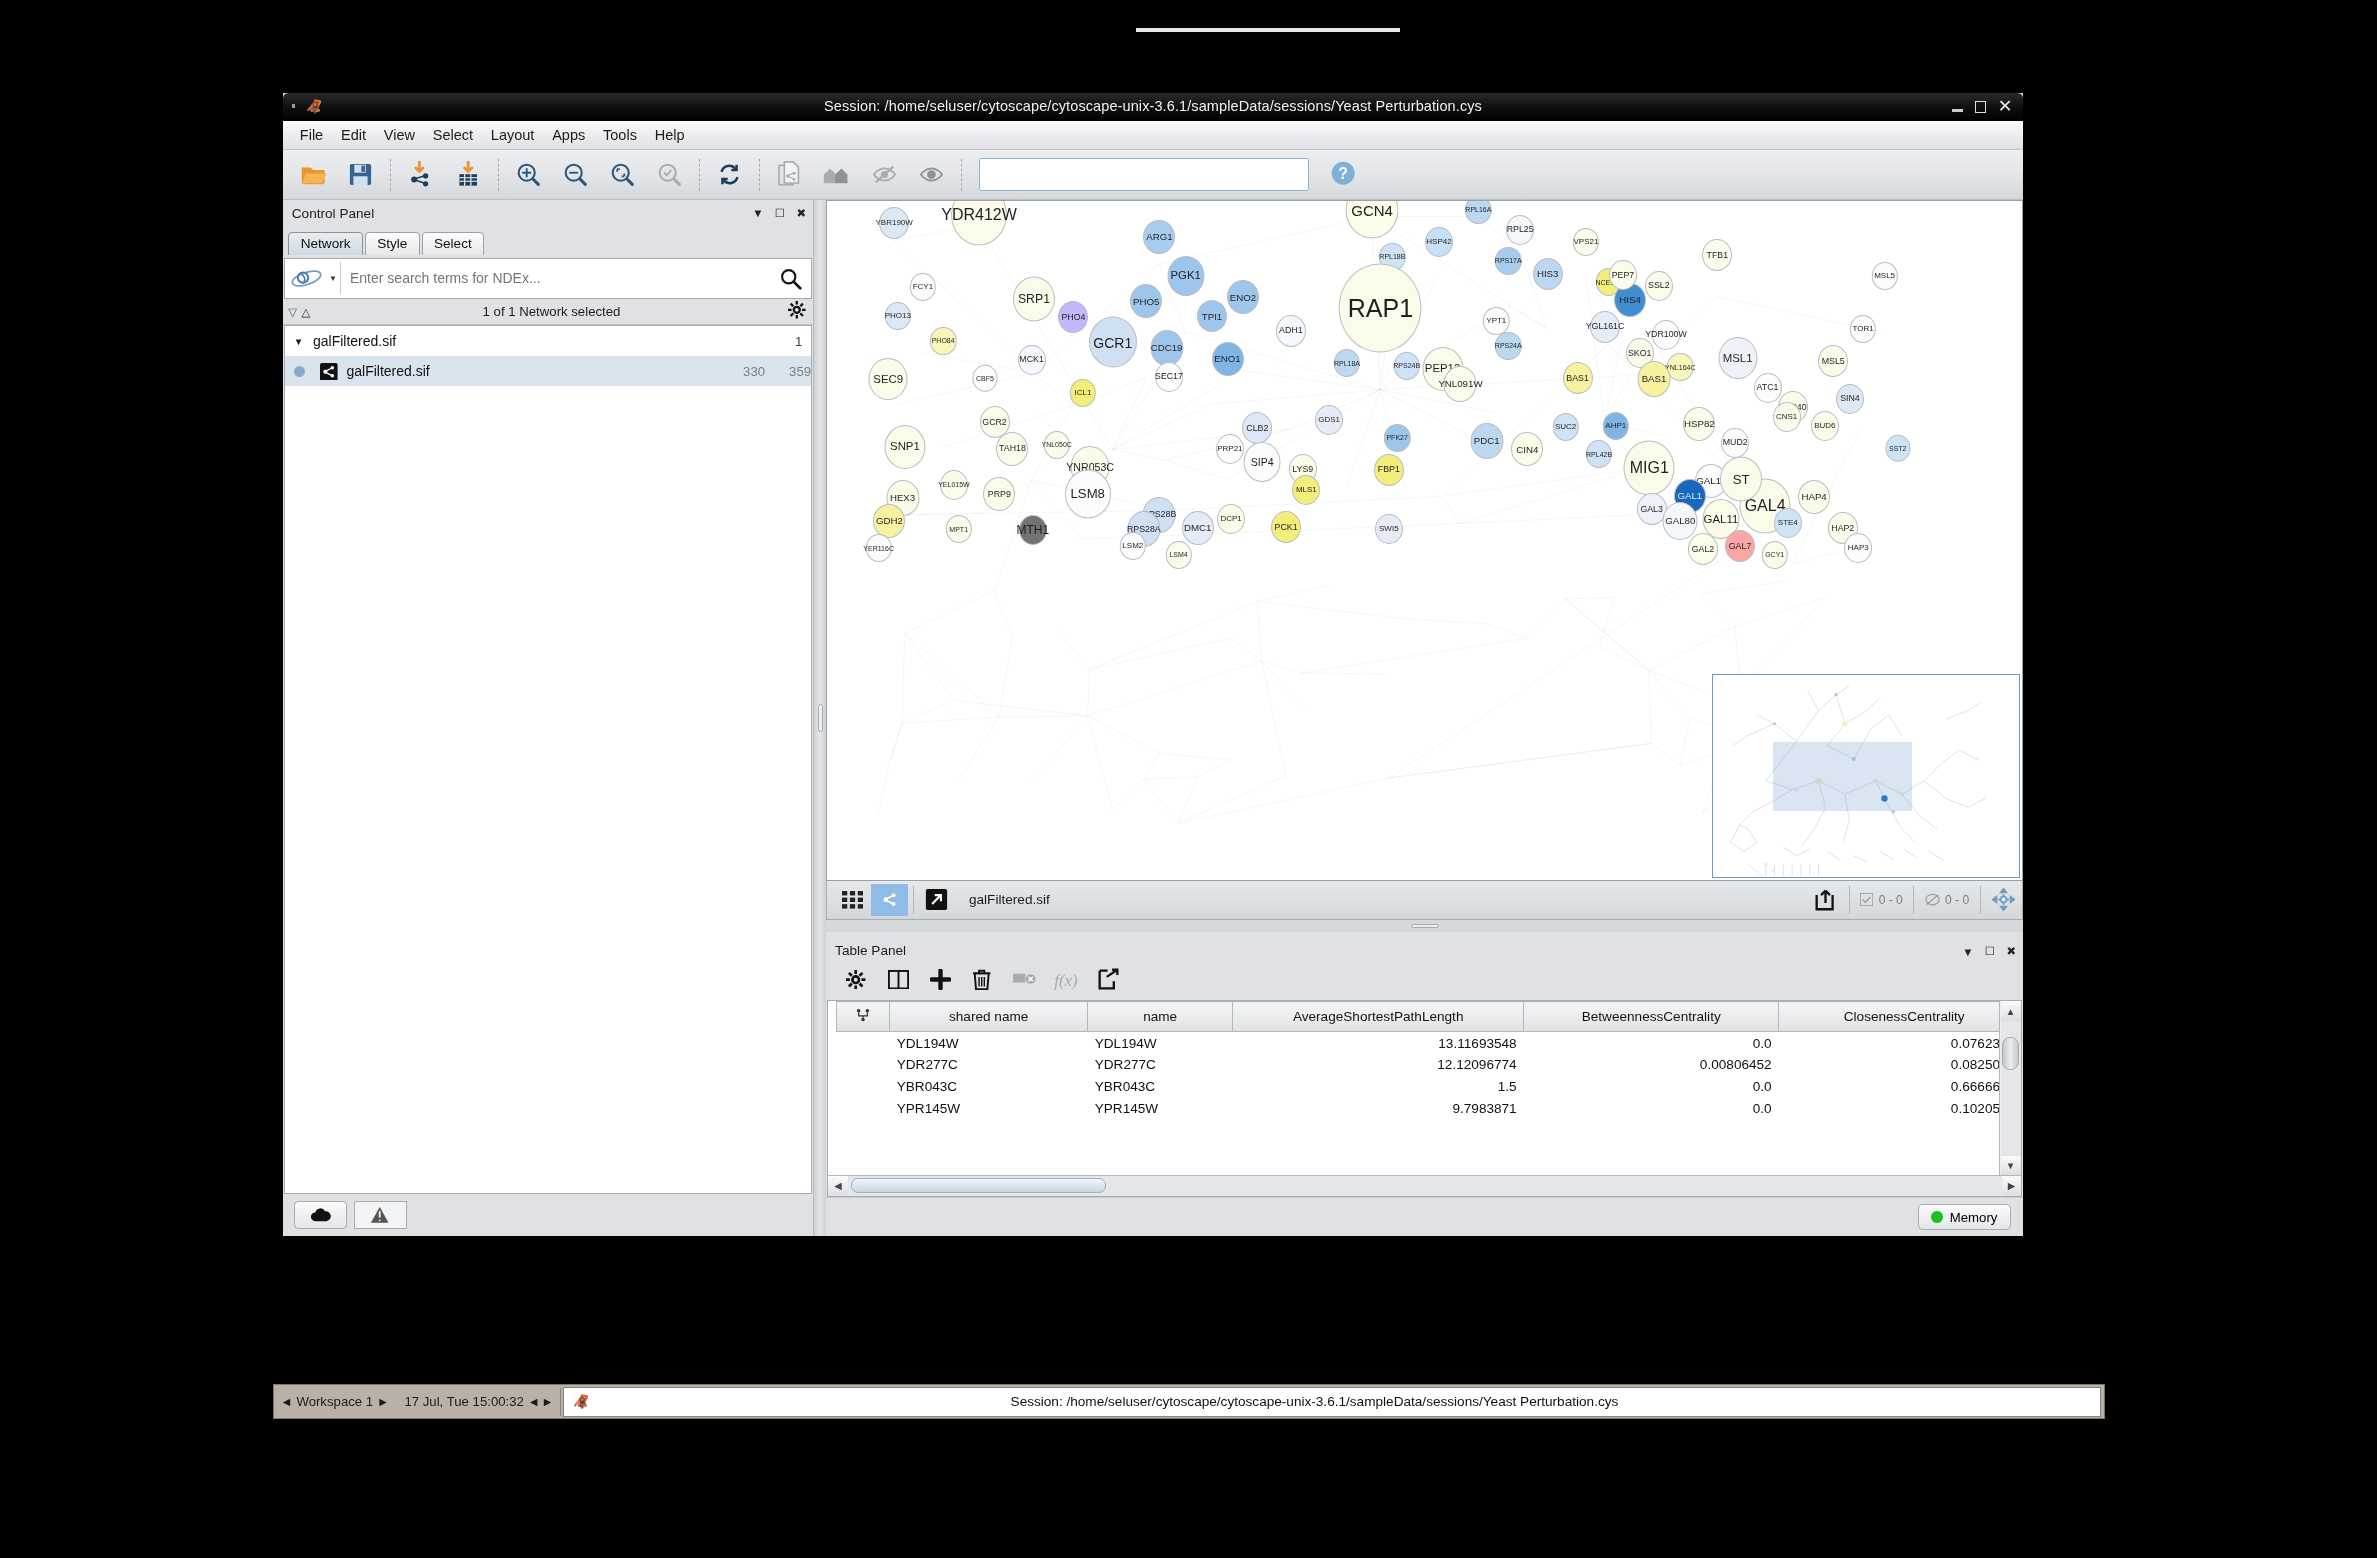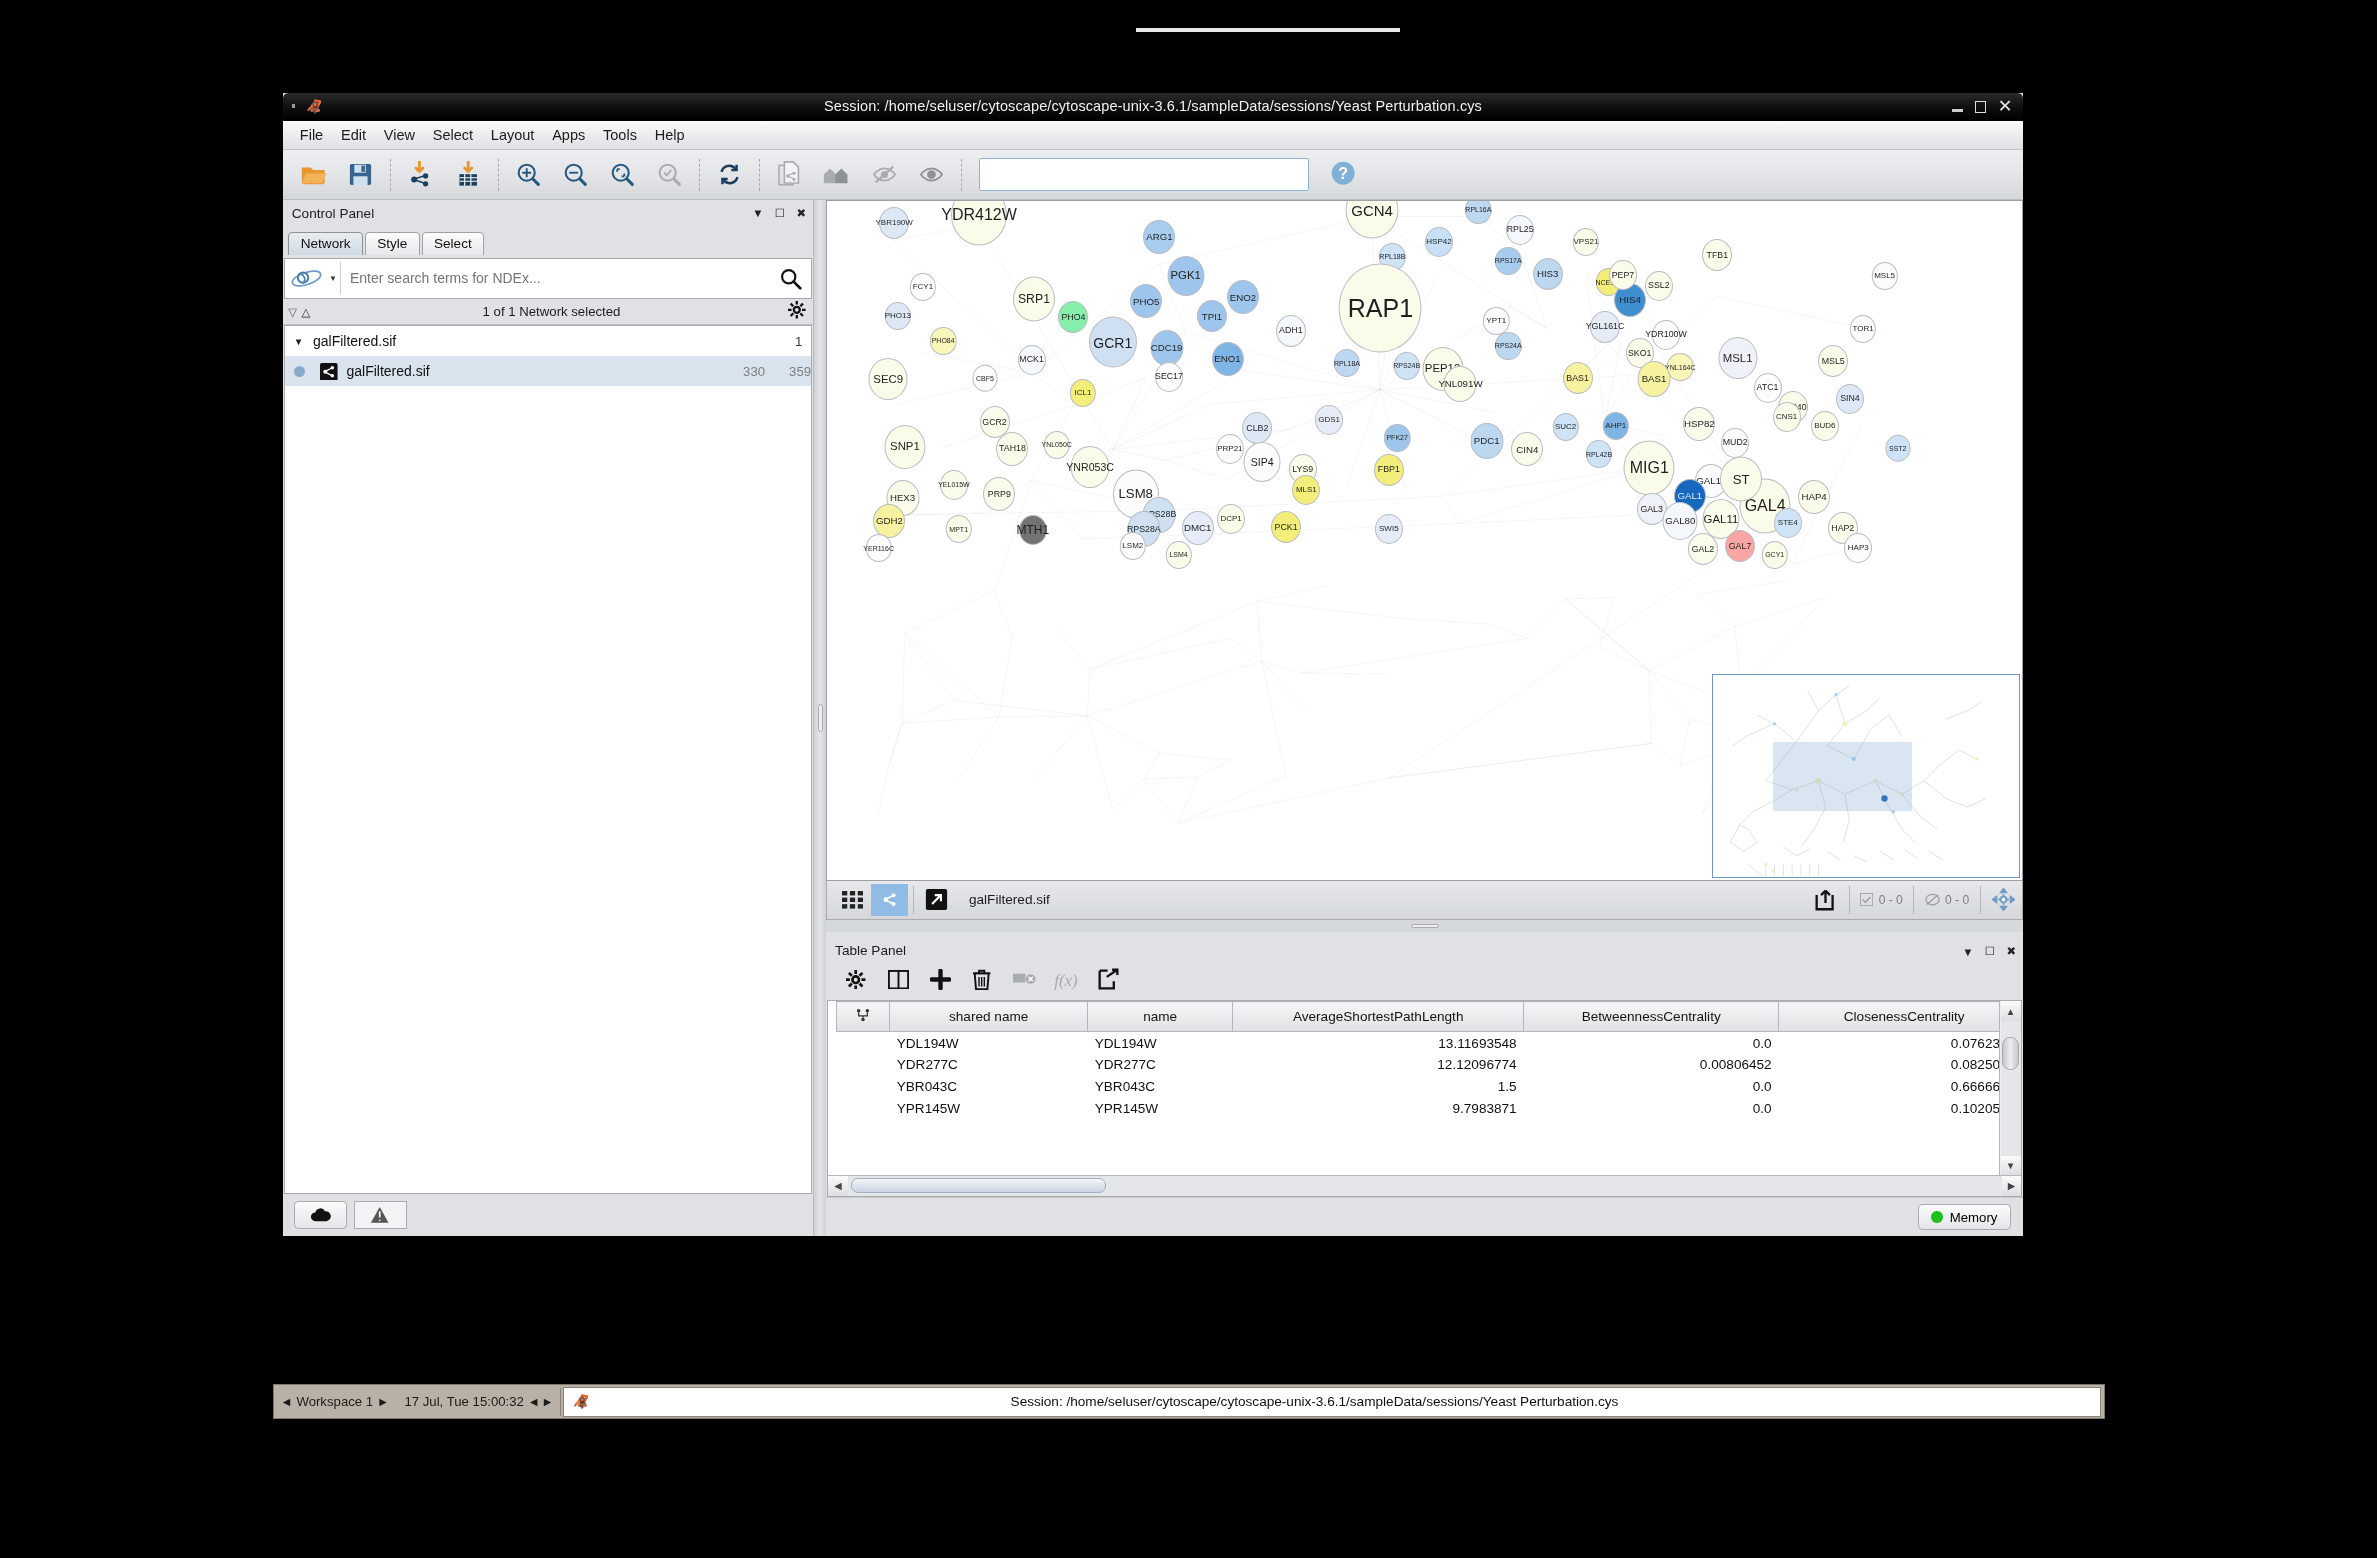--- a/index.html
+++ b/index.html
@@ -507,21 +507,21 @@
             </div>
             <div class="node" style="left: 34.8%; top: 14.2%; width: 32px; height: 34px; background: rgb(158, 198, 236); font-size: 9.7px;">
               <span>ENO2</span>
             </div>
             <div class="node" style="left: 46.3%; top: 15.8%; width: 83px; height: 89px; background: rgb(251, 251, 234); font-size: 25px;">
               <span>RAP1</span>
             </div>
             <div class="node" style="left: 5.9%; top: 17%; width: 26.4px; height: 28px; background: rgb(221, 232, 246); font-size: 8px;">
               <span>PHO13</span>
             </div>
-            <div class="node" style="left: 20.6%; top: 17.1%; width: 30px; height: 32px; background: #86efac; font-size: 8.8px;">
+            <div class="node" style="left: 20.6%; top: 17.1%; width: 30px; height: 32px; background: #c4b5fd; font-size: 8.8px;">
               <span>PHO4</span>
             </div>
             <div class="node" style="left: 32.2%; top: 17%; width: 30px; height: 32px; background: rgb(158, 198, 236); font-size: 9.7px;">
               <span>TPI1</span>
             </div>
             <div class="node" style="left: 56%; top: 17.7%; width: 26.4px; height: 28px; background: rgb(252, 252, 252); font-size: 8px;">
               <span>YPT1</span>
             </div>
             <div class="node" style="left: 65.1%; top: 18.5%; width: 30px; height: 32px; background: rgb(230, 236, 247); font-size: 8.8px;">
               <span>YGL161C</span>
@@ -675,21 +675,21 @@
             </div>
             <div class="node" style="left: 74%; top: 41.3%; width: 32px; height: 34px; background: rgb(252, 252, 252); font-size: 9.7px;">
               <span>GAL10</span>
             </div>
             <div class="node" style="left: 10.6%; top: 41.8%; width: 28px; height: 30px; background: rgb(251, 251, 234); font-size: 7px;">
               <span>YEL015W</span>
             </div>
             <div class="node" style="left: 14.4%; top: 43.2%; width: 32px; height: 34px; background: rgb(251, 251, 234); font-size: 8.8px;">
               <span>PRP9</span>
             </div>
-            <div class="node" style="left: 21.8%; top: 43.1%; width: 46px; height: 49px; background: rgb(252, 252, 252); font-size: 13.2px; margin-left: 48px;">
+            <div class="node" style="left: 21.8%; top: 43.1%; width: 46px; height: 49px; background: rgb(252, 252, 252); font-size: 13.2px;">
               <span>LSM8</span>
             </div>
             <div class="node" style="left: 40.1%; top: 42.6%; width: 28px; height: 30px; background: rgb(243, 238, 122); font-size: 8px;">
               <span>MLS1</span>
             </div>
             <div class="node" style="left: 6.3%; top: 43.7%; width: 33px; height: 36px; background: rgb(251, 251, 234); font-size: 9.7px;">
               <span>HEX3</span>
             </div>
             <div class="node" style="left: 72.2%; top: 43.4%; width: 32px; height: 34px; background: rgb(23, 103, 191); font-size: 9.7px; color: rgb(219, 233, 247);">
               <span>GAL1</span>

